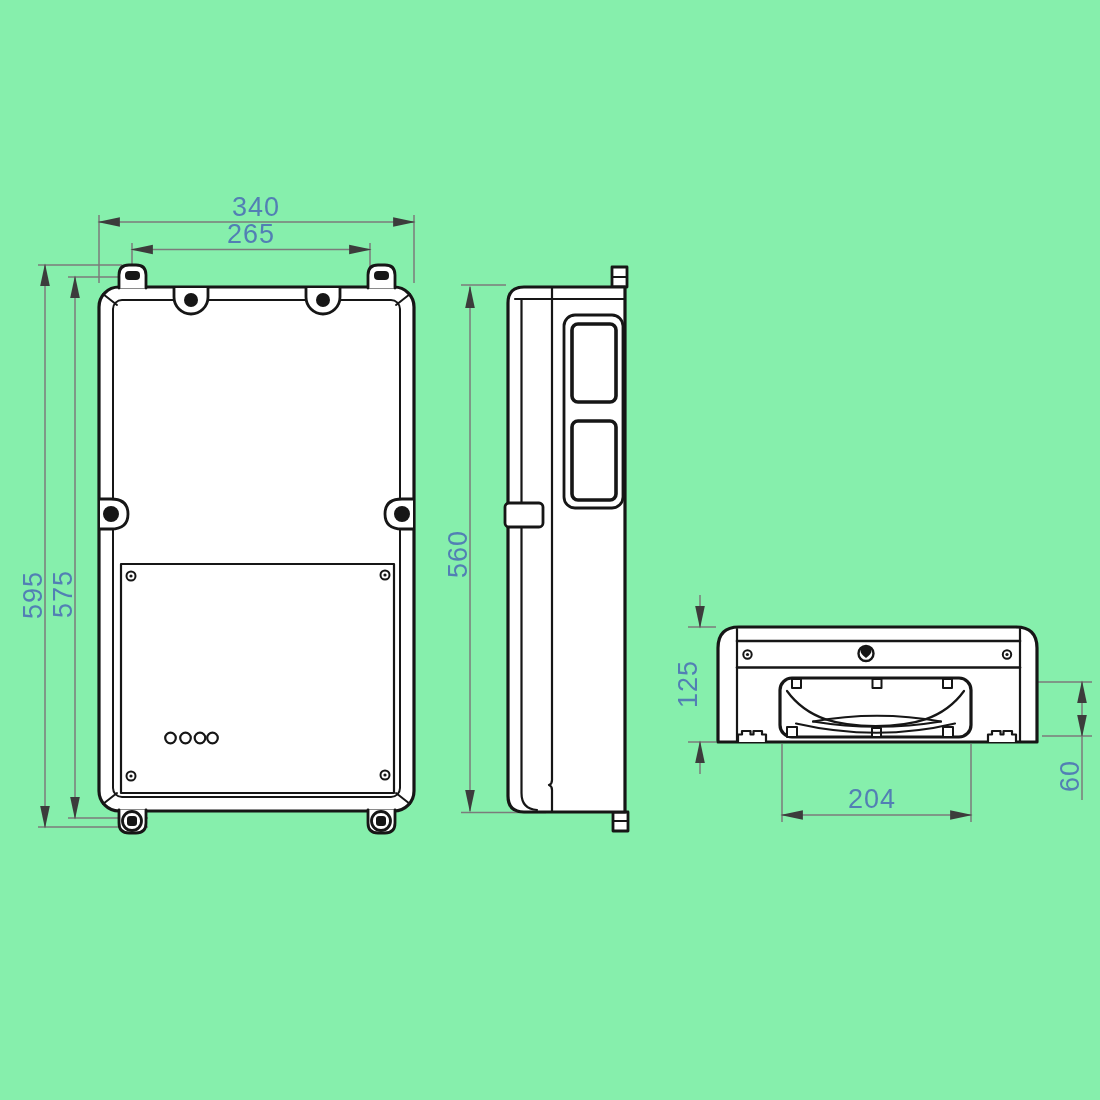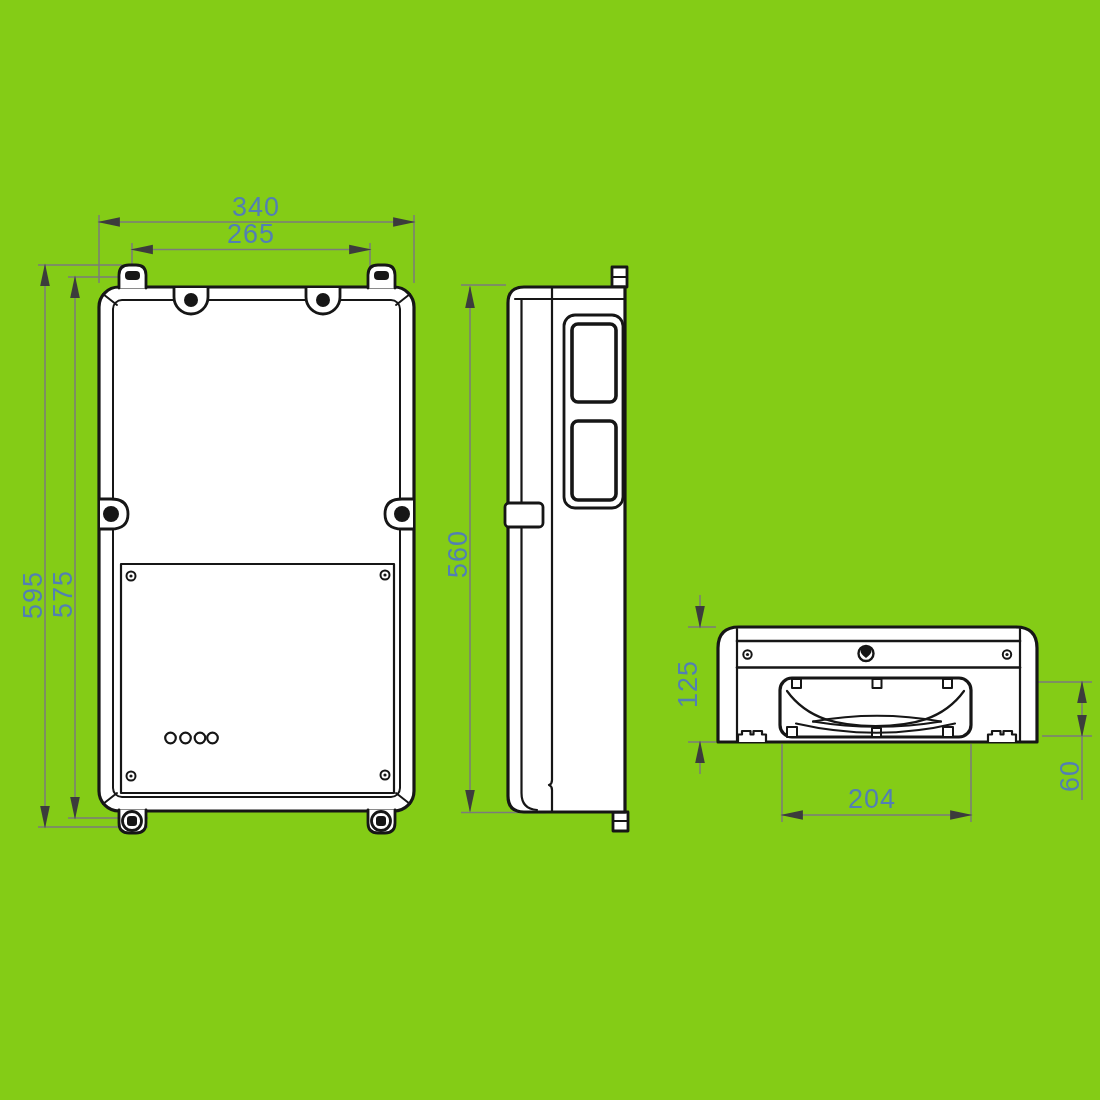--- a/index.html
+++ b/index.html
@@ -1,16 +1,16 @@
 <!DOCTYPE html>
 <html><head>
 <meta charset="utf-8">
 <style>
   html,body{margin:0;padding:0;background:#ffffff;}
-  #stage{position:relative;width:1100px;height:1100px;background:#84cc16;overflow:hidden;
+  #stage{position:relative;width:1100px;height:1100px;background:#86efac;overflow:hidden;
          font-family:"Liberation Sans", sans-serif;}
   svg{position:absolute;left:0;top:0;}
   
   .ol{stroke:#161616;fill:none;stroke-linejoin:round;stroke-linecap:round;}
   .w32{stroke-width:3.2;} .w28{stroke-width:2.8;} .w22{stroke-width:2.2;} .w20{stroke-width:2;}
   .fillw{fill:#ffffff;}
   .hole{fill:#161616;stroke:none;}
   
   .dim{stroke:#7b7b7b;stroke-width:1.5;fill:none;}
   .dimtxt{font-family:"Liberation Sans", sans-serif;font-size:27px;fill:#527fb4;

